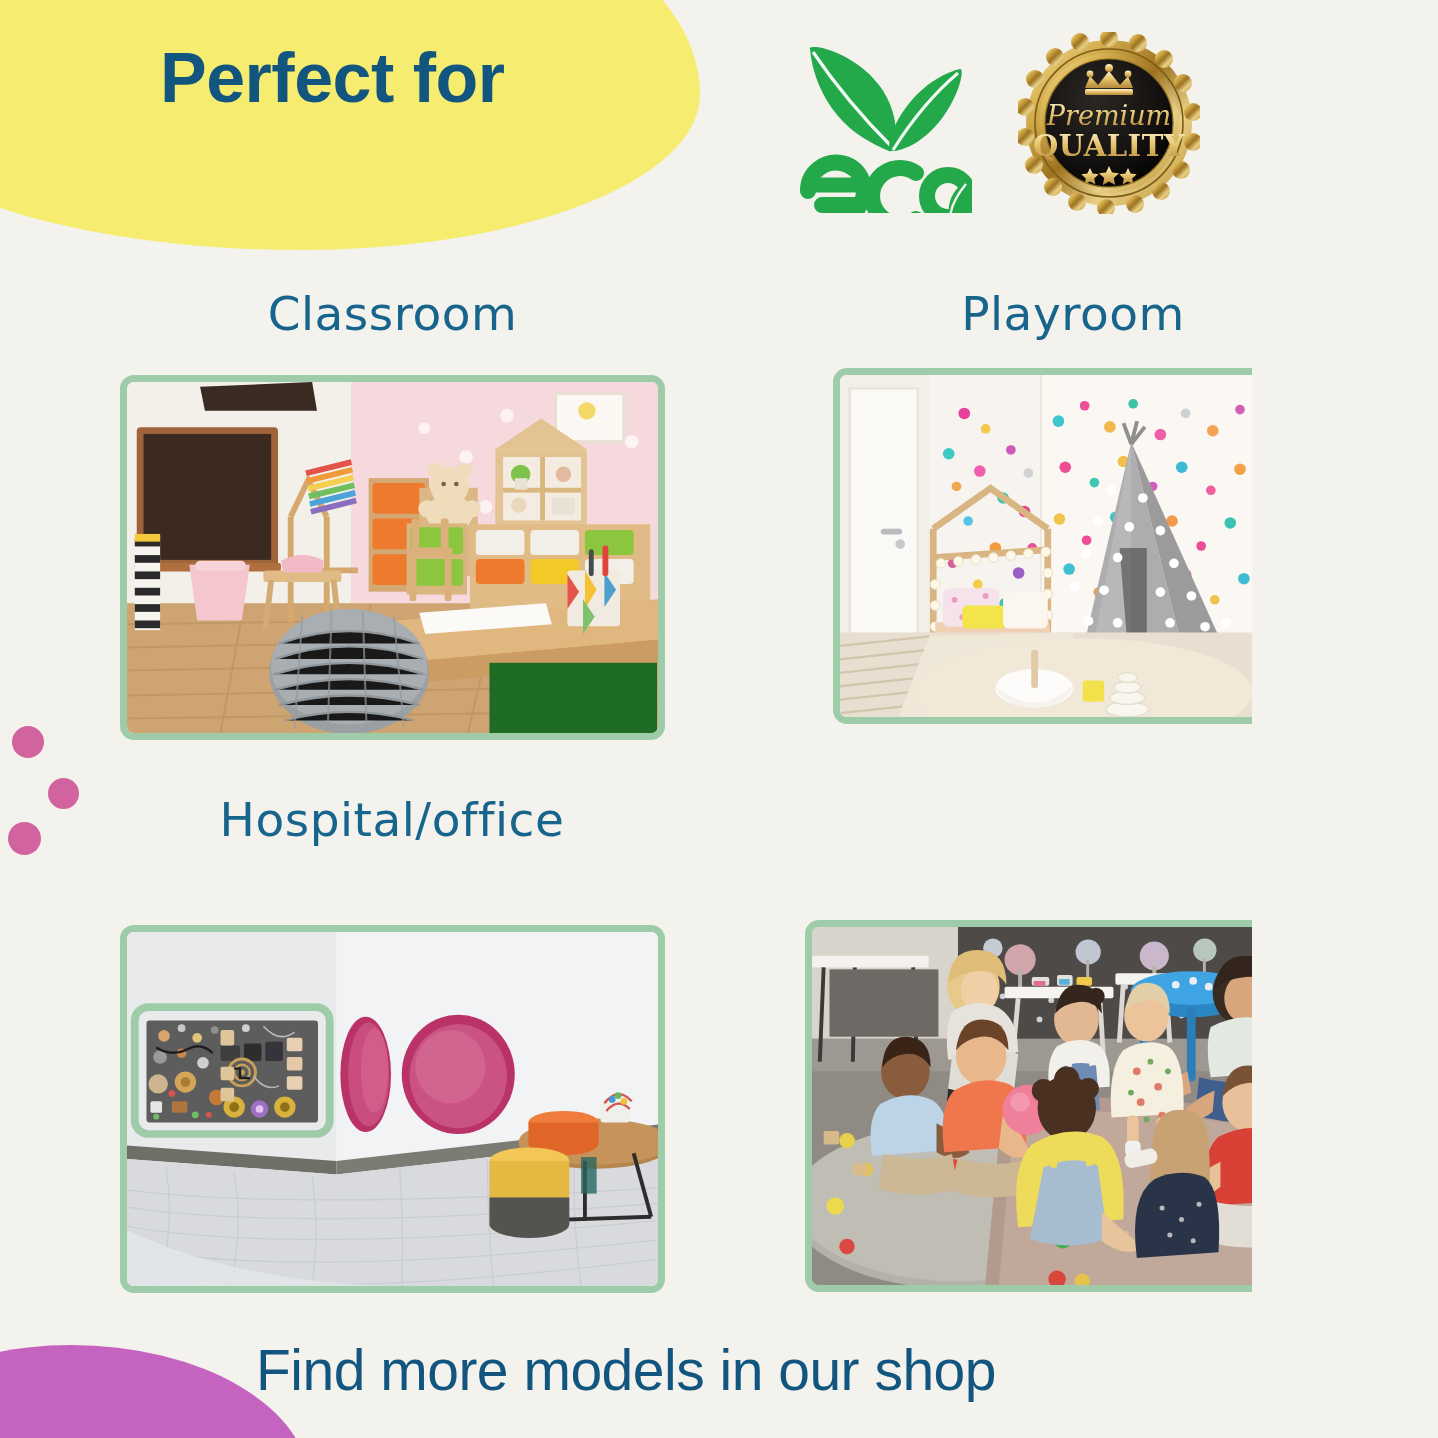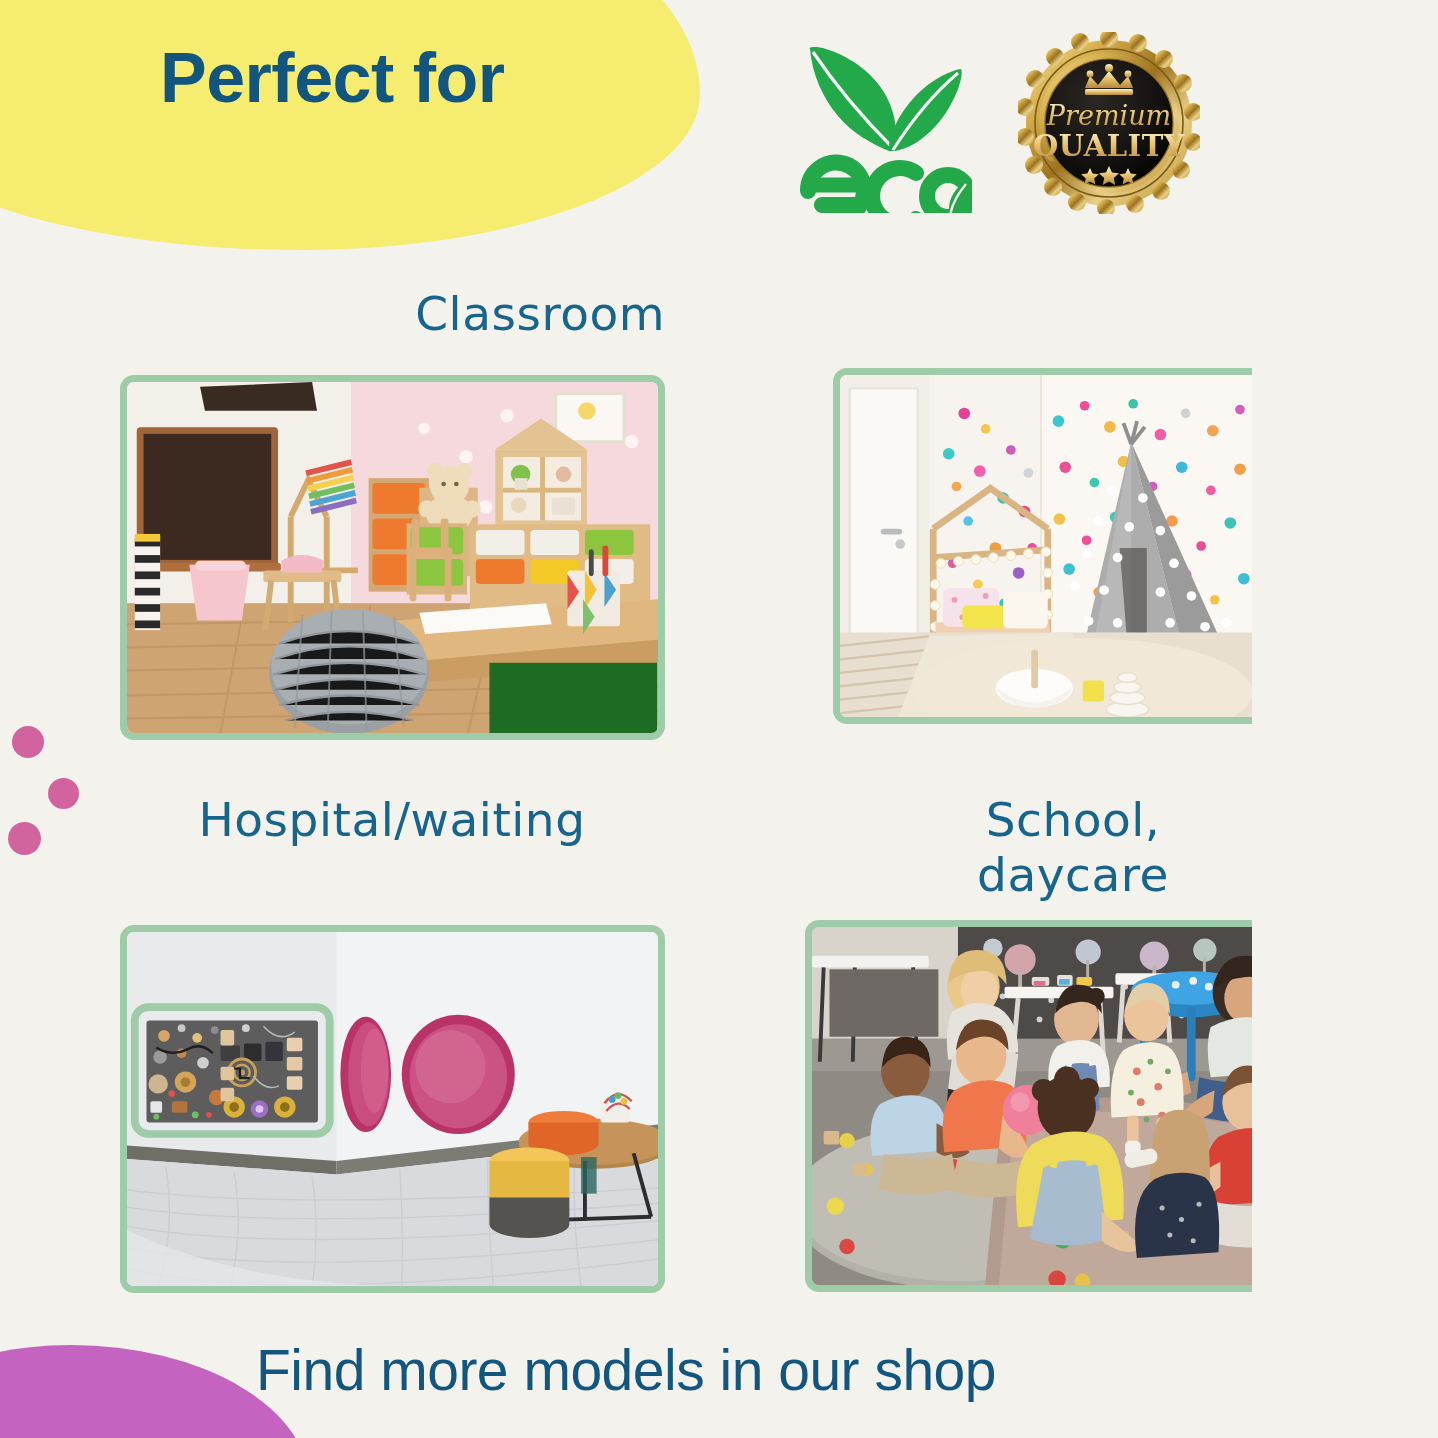--- a/index.html
+++ b/index.html
@@ -46,21 +46,21 @@
   .seal{width:182px;height:182px;position:relative;text-decoration:underline;}
   .seal svg{display:block;width:182px;height:182px;}
 
   
   .card-label{
     position:absolute;z-index:3;
     color:#17658c;font-size:47px;font-weight:400;
     font-family:"DejaVu Sans", sans-serif;
     text-align:center;line-height:1.18;letter-spacing:0.5px;
   }
-  .label-cl{left:120px;top:286px;width:545px;text-align:right;}
+  .label-cl{left:120px;top:286px;width:545px;}
   .label-pl{left:833px;top:286px;width:480px;}
   .label-ho{left:112px;top:792px;width:560px;}
   .label-sc{left:833px;top:792px;width:480px;}
 
   .photo{
     position:absolute;z-index:2;
     border:7px solid #9ecba8;border-radius:14px;
     overflow:hidden;background:#fff;
     box-sizing:border-box;
   }
@@ -362,20 +362,21 @@
       </g>
       <g stroke="#959b9f" stroke-width="2" opacity=".7">
         <path d="M180 242 L172 360"></path>
           <path d="M210 238 L206 364"></path>
           <path d="M242 238 L246 364"></path>
           <path d="M274 244 L284 358"></path>
       </g>
     </svg>
   </div>
 
+  <div class="card-label label-pl">Playroom</div>
   <div class="photo ph-pl">
     <svg viewBox="0 0 480 356" preserveAspectRatio="none" xmlns="http://www.w3.org/2000/svg">
       <rect width="480" height="356" fill="#fbf8f4"></rect>
 
       <rect x="0" y="0" width="92" height="300" fill="#f2eee8"></rect>
       <rect x="10" y="14" width="70" height="272" fill="#fbf9f6" stroke="#e6e0d6" stroke-width="2"></rect>
       <rect x="42" y="160" width="22" height="6" rx="3" fill="#b9bcbe"></rect>
       <circle cx="62" cy="176" r="5" fill="#c6c9cb"></circle>
 
       <rect x="92" y="0" width="115" height="268" fill="#f7f3ee"></rect>
@@ -531,21 +532,21 @@
       <g fill="#f9f6ef" stroke="#e6dfcf" stroke-width="1.5">
         <ellipse cx="296" cy="348" rx="22" ry="8"></ellipse>
           <ellipse cx="296" cy="336" rx="18" ry="7"></ellipse>
         <ellipse cx="296" cy="325" rx="14" ry="6"></ellipse>
           <ellipse cx="296" cy="315" rx="10" ry="5"></ellipse>
       </g>
     </svg>
   </div>
 
   <div class="card-label label-ho">
-    <div>Hospital/waiting</div>
+    <div>Hospital/office</div>
   </div>
   <div class="photo ph-ho">
     <svg viewBox="0 0 545 368" preserveAspectRatio="none" xmlns="http://www.w3.org/2000/svg">
       <rect width="545" height="368" fill="#edeef0"></rect>
 
       <path d="M0 0 L215 0 L215 238 L0 222 Z" fill="#e9eaec"></path>
 
       <path d="M215 0 L545 0 L545 200 L215 238 Z" fill="#f2f3f4"></path>
 
       <path d="M0 222 L215 238 L215 252 L0 236 Z" fill="#6f6f68"></path>
@@ -667,24 +668,20 @@
       <path d="M412 198 v22 a36 12 0 0 0 72 0 v-22 Z" fill="#e06627"></path>
 
       <ellipse cx="413" cy="238" rx="41" ry="14" fill="#f2c758"></ellipse>
       <path d="M372 238 v38 a41 14 0 0 0 82 0 v-38 Z" fill="#e5b842"></path>
       <path d="M372 276 v28 a41 14 0 0 0 82 0 v-28 Z" fill="#54534f"></path>
 
       <rect x="466" y="234" width="16" height="38" fill="#2a6560" opacity=".8"></rect>
     </svg>
   </div>
 
-  <div class="card-label label-sc">
-    <div>School,</div>
-    <div>daycare</div>
-  </div>
   <div class="photo ph-sc">
     <svg viewBox="0 0 508 372" preserveAspectRatio="none" xmlns="http://www.w3.org/2000/svg">
       <rect width="508" height="372" fill="#c8c2ba"></rect>
 
       <rect x="150" y="0" width="330" height="150" fill="#4e4a47"></rect>
       <rect x="0" y="0" width="150" height="116" fill="#d8d3cb"></rect>
       <rect x="470" y="0" width="38" height="150" fill="#e6e2da"></rect>
 
       <g opacity=".82">
         <circle cx="214" cy="34" r="16" fill="#f0b9c2"></circle>

